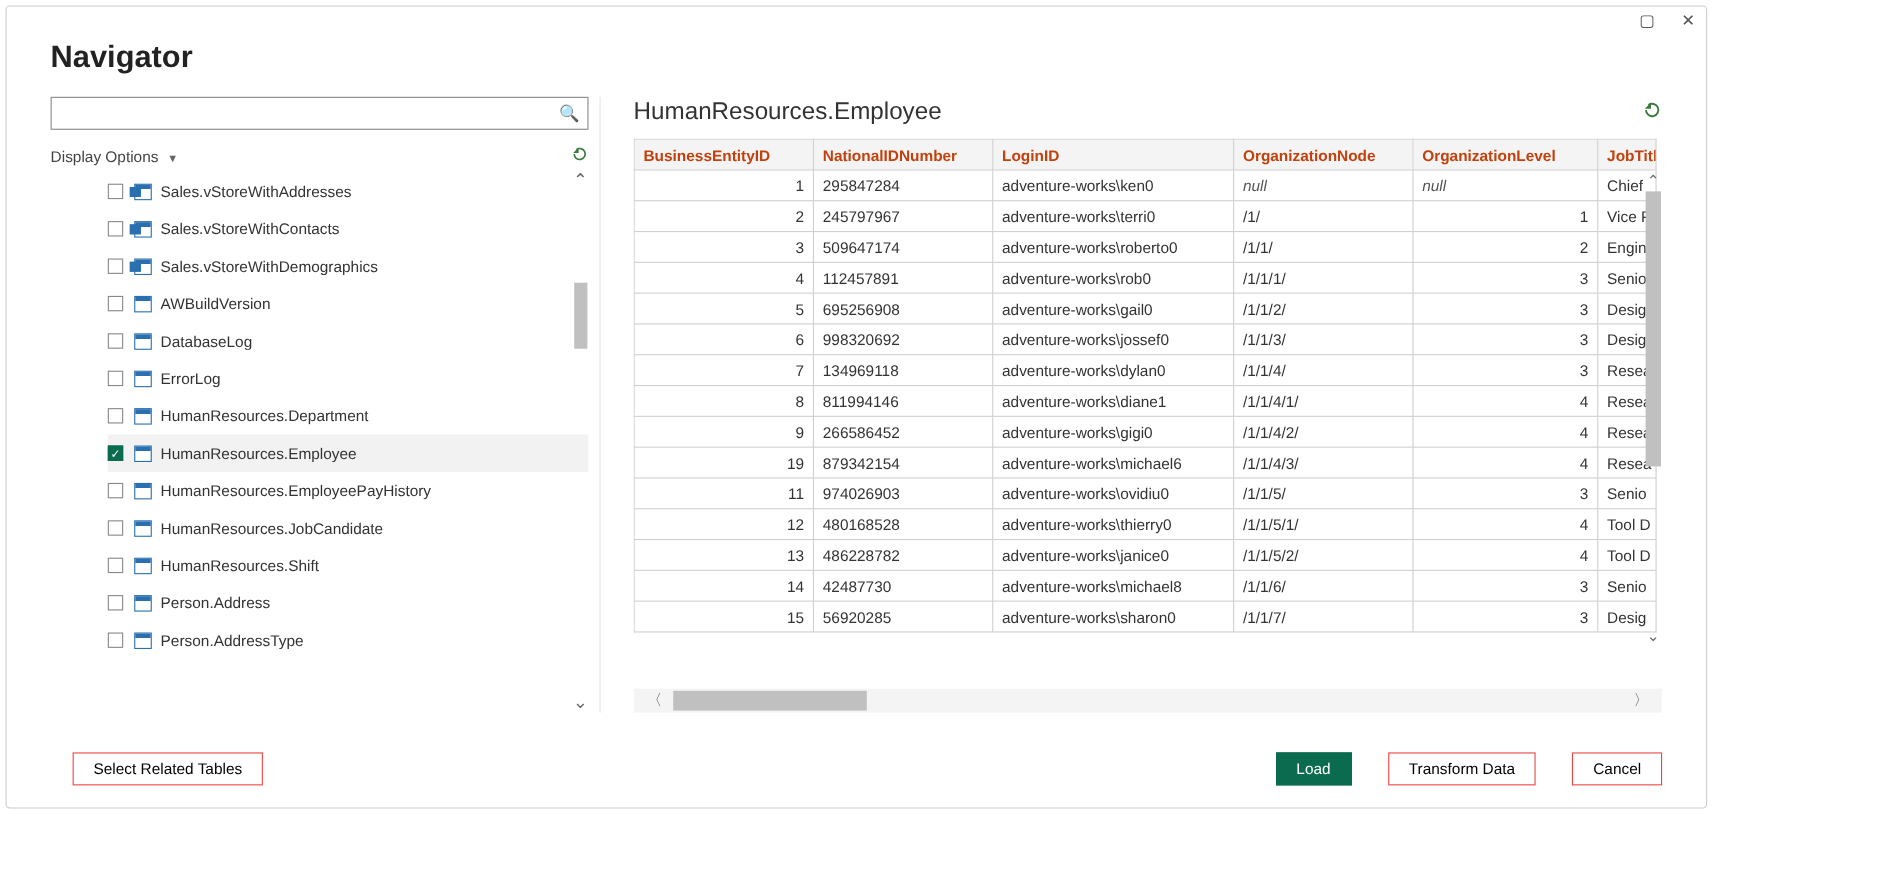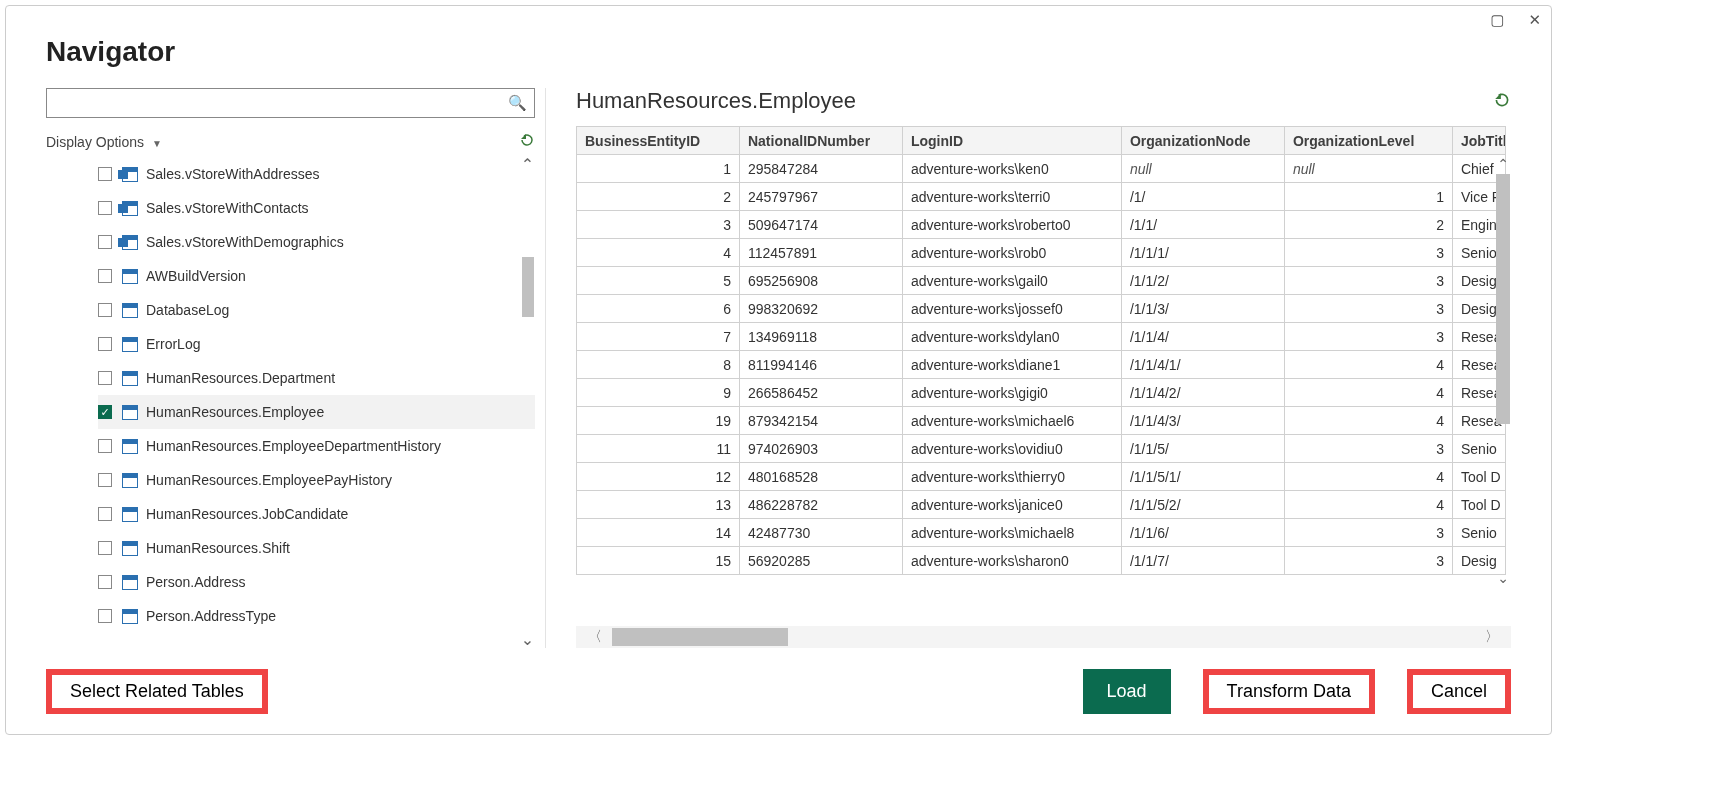--- a/index.html
+++ b/index.html
@@ -190,21 +190,21 @@
     padding: 4px 8px;
     text-align: left;
     white-space: nowrap;
     overflow: hidden;
     height: 28px;
     font-size: 14px;
   }
   table.grid th {
     background: #f4f4f4;
     font-weight: 600;
-    color: #404040;
+    color: #c2410c;
   }
   table.grid td.num { text-align: right; }
   table.grid td.null { font-style: italic; color: #555; }
   col.c-id { width: 160px; }
   col.c-nid { width: 160px; }
   col.c-login { width: 215px; }
   col.c-org { width: 160px; }
   col.c-lvl { width: 165px; }
   col.c-job { width: 52px; }
   .vscroll {
@@ -248,32 +248,33 @@
 
   .footer {
     position: absolute;
     bottom: 20px;
     left: 40px; right: 40px;
     display: flex;
     justify-content: space-between;
     align-items: center;
   }
   .btn {
-    border: 6px solid #ef4444;
+    border: 1px solid #ef4444;
     background: #fff;
     padding: 6px 18px;
-    font-size: 18px;
+    font-size: 14px;
     cursor: pointer;
+    margin-left: 20px;
   }
   .btn.primary {
     background: #0b6b4f;
     border-color: #0b6b4f;
     color: #fff;
   }
-  .footer-right { display: flex; gap: 32px; align-items: center; }
+  .footer-right { display: flex; gap: 13px; align-items: center; }
 </style>
 </head>
 <body>
 
 <div class="dialog">
   <div class="titlebar-controls">
     <span>▢</span>
     <span>✕</span>
   </div>
 
@@ -334,25 +335,20 @@
             </li>
             <li class="tree-item">
               <span class="chk"></span>
               <span class="icon table"></span>
               <span class="tree-label">HumanResources.Department</span>
             </li>
             <li class="tree-item selected">
               <span class="chk checked">✓</span>
               <span class="icon table"></span>
               <span class="tree-label">HumanResources.Employee</span>
-            </li>
-            <li class="tree-item">
-              <span class="chk"></span>
-              <span class="icon table"></span>
-              <span class="tree-label">HumanResources.EmployeeDepartmentHistory</span>
             </li>
             <li class="tree-item">
               <span class="chk"></span>
               <span class="icon table"></span>
               <span class="tree-label">HumanResources.EmployeePayHistory</span>
             </li>
             <li class="tree-item">
               <span class="chk"></span>
               <span class="icon table"></span>
               <span class="tree-label">HumanResources.JobCandidate</span>

